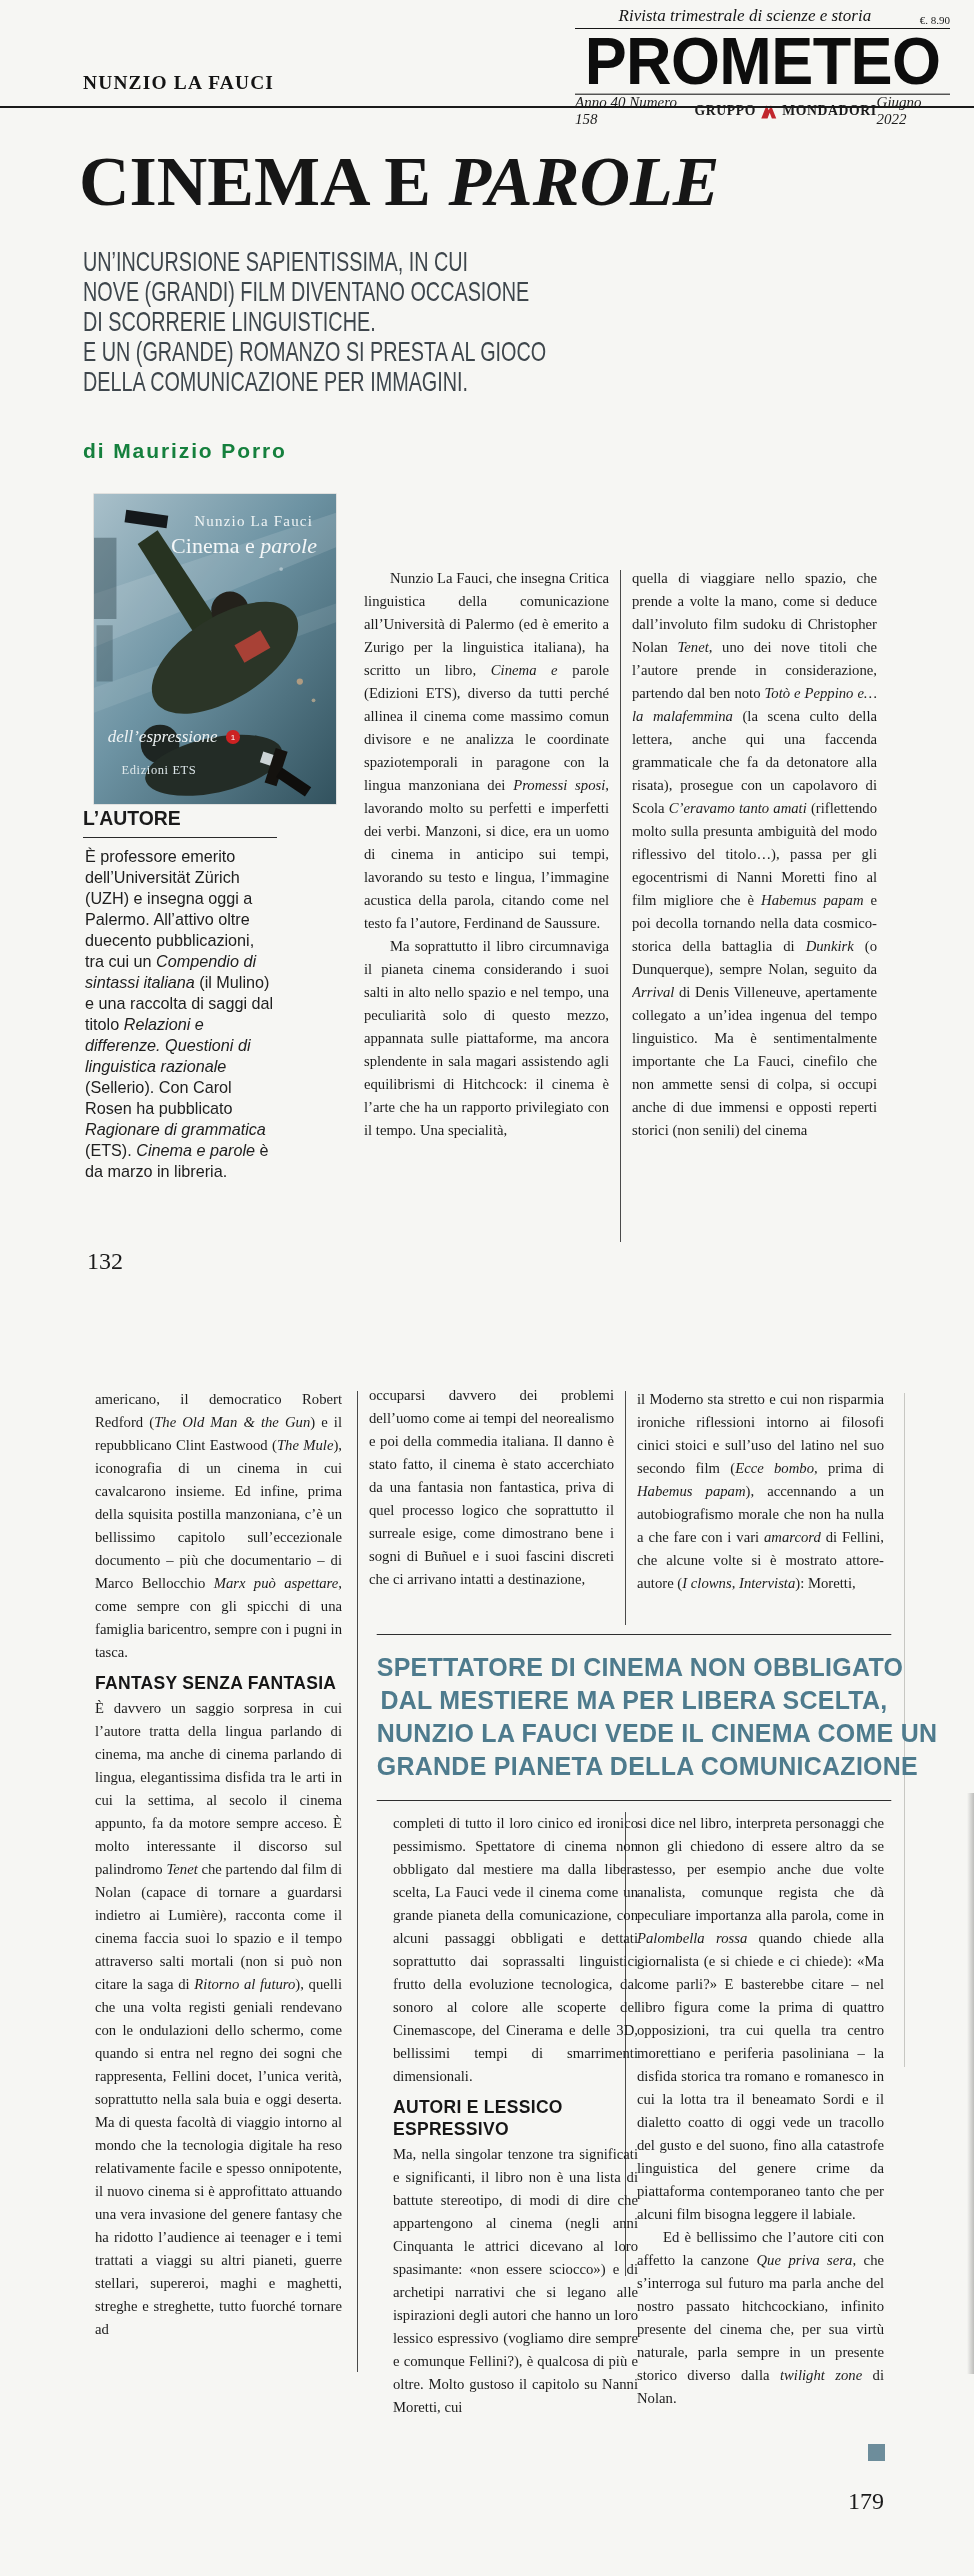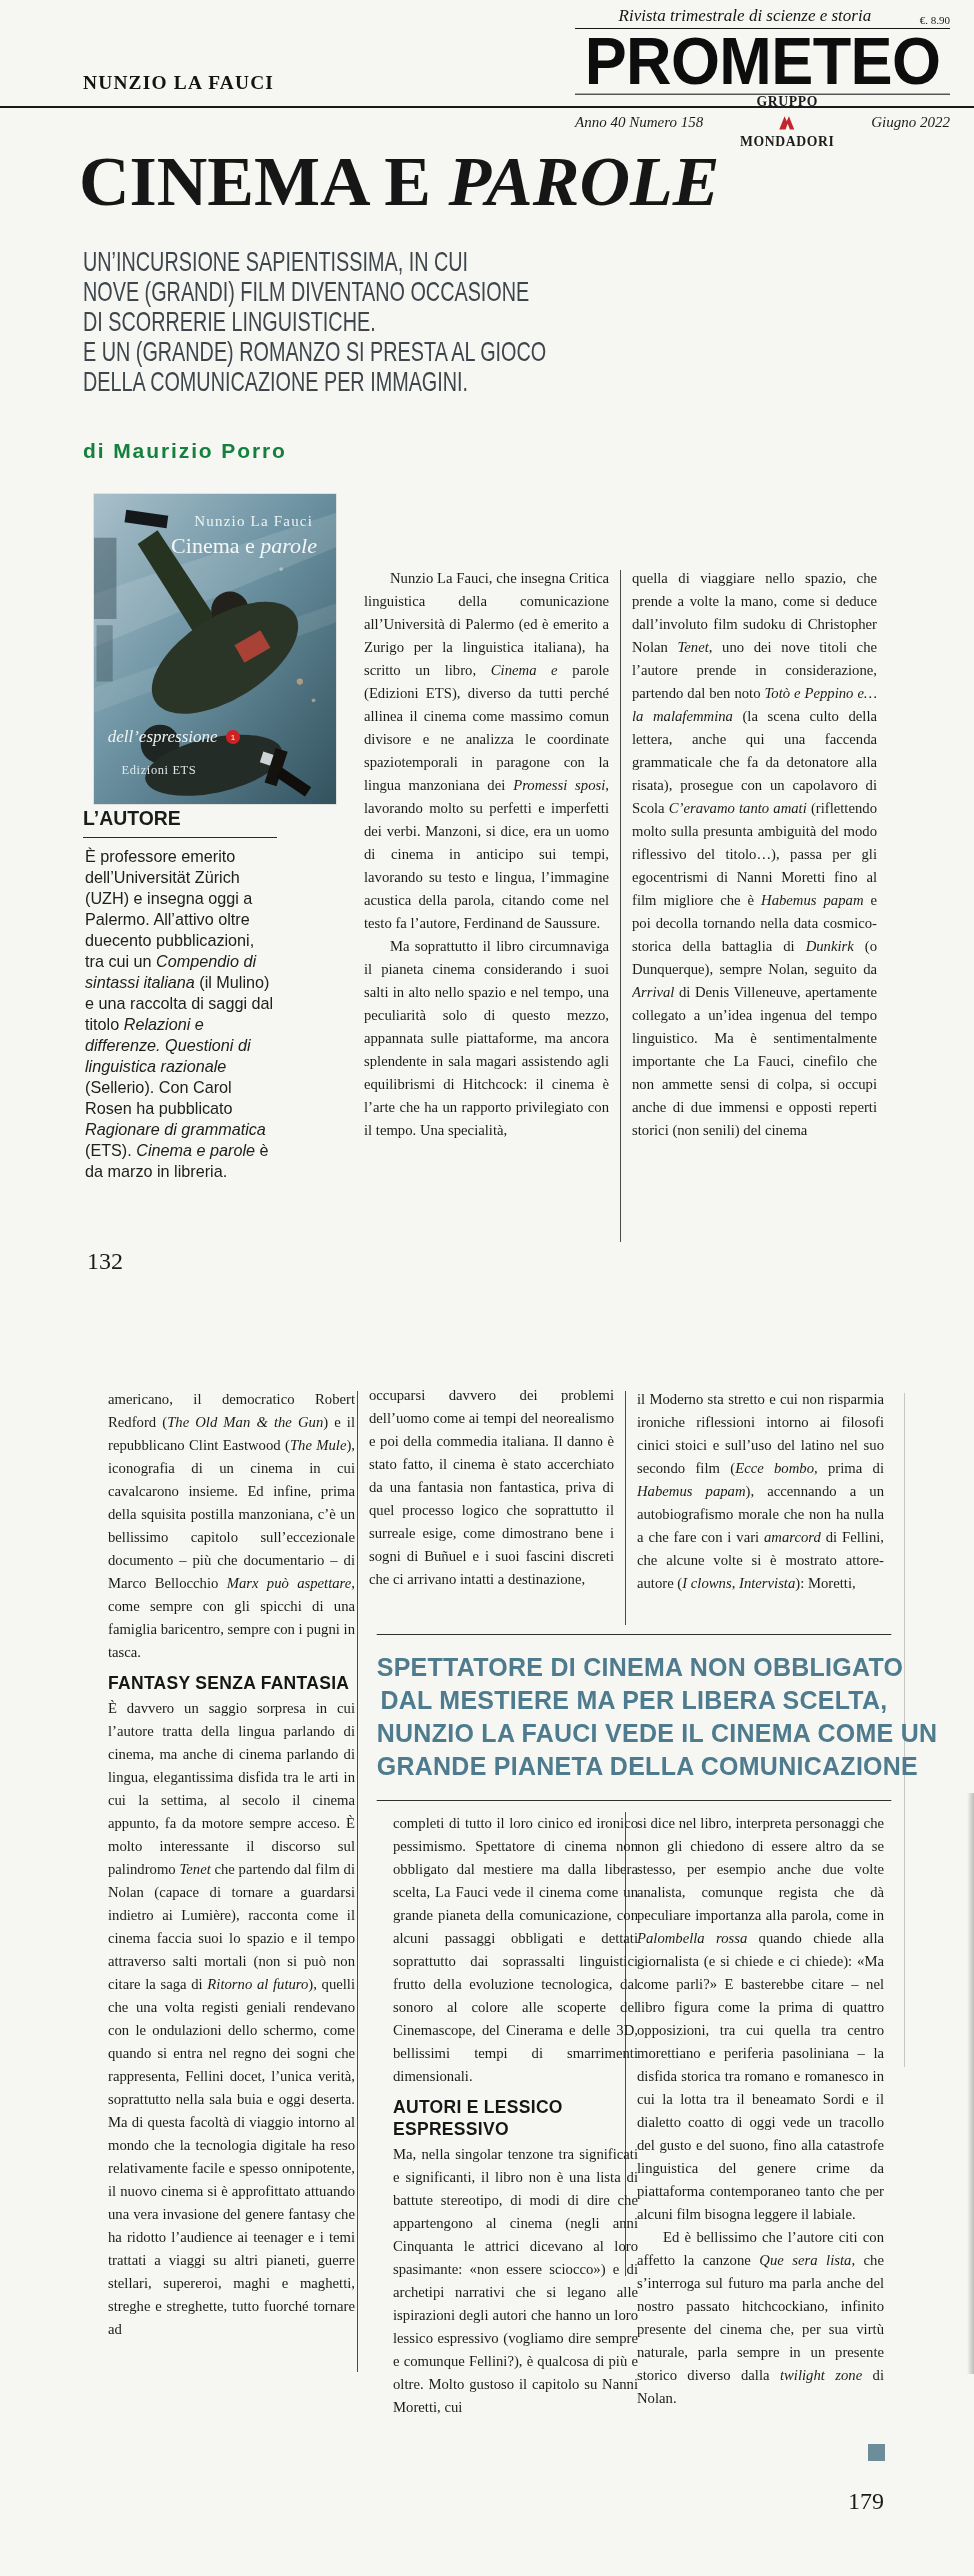--- a/index.html
+++ b/index.html
@@ -19,21 +19,21 @@
   .mast-tagline { flex:1; text-align:center; font-style:italic; font-size:17px; color:#151515; white-space:nowrap; }
   .mast-price { font-size:11px; padding-left:5px; white-space:nowrap; }
   .mast-logo {
     font-family:"Liberation Sans", sans-serif; font-weight:900;
     font-size:63px; line-height:60px; letter-spacing:-0.6px; color:#0d0d0d;
     text-align:center; transform:scaleY(1.06); transform-origin:center top;
     border-bottom:1.9px solid #161616; padding-bottom:1.2px; white-space:nowrap;
   }
   .mast-footer { display:flex; justify-content:space-between; align-items:center; padding-top:3.1px; font-size:15px; }
   .mast-issue, .mast-date { font-style:italic; }
-  .mast-publisher { font-weight:bold; font-size:13.7px; letter-spacing:0.6px; display:flex; align-items:center; gap:4.4px;flex-direction:column; }
+  .mast-publisher { font-weight:bold; font-size:13.7px; letter-spacing:0.6px; display:flex; align-items:center; gap:4.4px; }
   .mondadori-icon { display:inline-block; }
 
   
   .kicker {
     position:absolute; left:83px; top:72px;
     font-size:19.4px; font-weight:bold; letter-spacing:1.2px; color:#141414; white-space:nowrap;
   }
   .rule-full { position:absolute; left:0; top:106px; width:974px; height:1.9px; background:#1a1a1a; }
   .article-title {
     position:absolute; left:79px; top:147px; margin:0;
@@ -89,21 +89,21 @@
   }
   .col-132-a { left:364px; top:567px; width:245px; height:677px; }
   .col-132-b { left:632px; top:567px; width:245px; height:677px; }
   .divider { position:absolute; width:1.2px; background:#4a4a4a; }
   .div-132  { left:620px;  top:570px;  height:672px; }
   .d133-a   { left:357px;  top:1391px; height:981px; }
   .d133-b1  { left:625px; top:1391px; height:234px; }
   .d133-b2  { left:625px; top:1812px; height:464px; }
   .d133-right { left:904px; top:1393px; height:674px; background:#c7c7c2; }
 
-  .col-133-1    { left:108px;  top:1388px; width:247px; height:1105px; }
+  .col-133-1    { left:95px;  top:1388px; width:247px; height:1105px; }
   .col-133-2top { left:369px;  top:1384px; width:245px; height:239px; }
   .col-133-3top { left:637px; top:1388px; width:247px; height:239px; }
   .col-133-2bot { left:369px;  top:1812px; width:245px; height:674px;margin-left:24px; }
   .col-133-3bot { left:637px; top:1812px; width:247px; height:674px; }
 
   
   .pull-quote {
     position:absolute; left:366px; top:1634px; width:536px;
     border-top:1.9px solid #2e2e2e; border-bottom:1.9px solid #2e2e2e;
     padding:15.6px 0 17px;
@@ -232,20 +232,20 @@
 NUNZIO LA FAUCI VEDE IL CINEMA COME UN
 GRANDE PIANETA DELLA COMUNICAZIONE</div>
 
   <div class="bodycol col-133-2bot">
     <p>completi di tutto il loro cinico ed ironico pessimismo. Spettatore di cinema non obbligato dal mestiere ma dalla libera scelta, La Fauci vede il cinema come un grande pianeta della comunicazione, con alcuni passaggi obbligati e dettati soprattutto dai soprassalti linguistici frutto della evoluzione tecnologica, dal sonoro al colore alle scoperte del Cinemascope, del Cinerama e delle 3D, bellissimi tempi di smarrimenti dimensionali.</p>
     <h3 class="section-heading">AUTORI E LESSICO ESPRESSIVO</h3>
     <p>Ma, nella singolar tenzone tra significati e significanti, il libro non è una lista di battute stereotipo, di modi di dire che appartengono al cinema (negli anni Cinquanta le attrici dicevano al loro spasimante: «non essere sciocco») e di archetipi narrativi che si legano alle ispirazioni degli autori che hanno un loro lessico espressivo (vogliamo dire sempre e comunque Fellini?), è qualcosa di più e oltre. Molto gustoso il capitolo su Nanni Moretti, cui</p>
   </div>
   <div class="bodycol col-133-3bot">
     <p>si dice nel libro, interpreta personaggi che non gli chiedono di essere altro da se stesso, per esempio anche due volte analista, comunque regista che dà peculiare importanza alla parola, come in <i>Palombella rossa</i> quando chiede alla giornalista (e si chiede e ci chiede): «Ma come parli?» E basterebbe citare – nel libro figura come la prima di quattro opposizioni, tra cui quella tra centro morettiano e periferia pasoliniana – la disfida storica tra romano e romanesco in cui la lotta tra il beneamato Sordi e il dialetto coatto di oggi vede un tracollo del gusto e del suono, fino alla catastrofe linguistica del genere crime da piattaforma contemporaneo tanto che per alcuni film bisogna leggere il labiale.</p>
-    <p class="indent">Ed è bellissimo che l’autore citi con affetto la canzone <i>Que sera lista</i>, che s’interroga sul futuro ma parla anche del nostro passato hitchcockiano, infinito presente del cinema che, per sua virtù naturale, parla sempre in un presente storico diverso dalla <i>twilight zone</i> di Nolan.</p>
+    <p class="indent">Ed è bellissimo che l’autore citi con affetto la canzone <i>Que priva sera</i>, che s’interroga sul futuro ma parla anche del nostro passato hitchcockiano, infinito presente del cinema che, per sua virtù naturale, parla sempre in un presente storico diverso dalla <i>twilight zone</i> di Nolan.</p>
   </div>
 
   <div class="end-mark"></div>
   <div class="pageno pageno-133">179</div>
   <div class="scan-smudge"></div>
 </div>
 
 
 </body></html>

